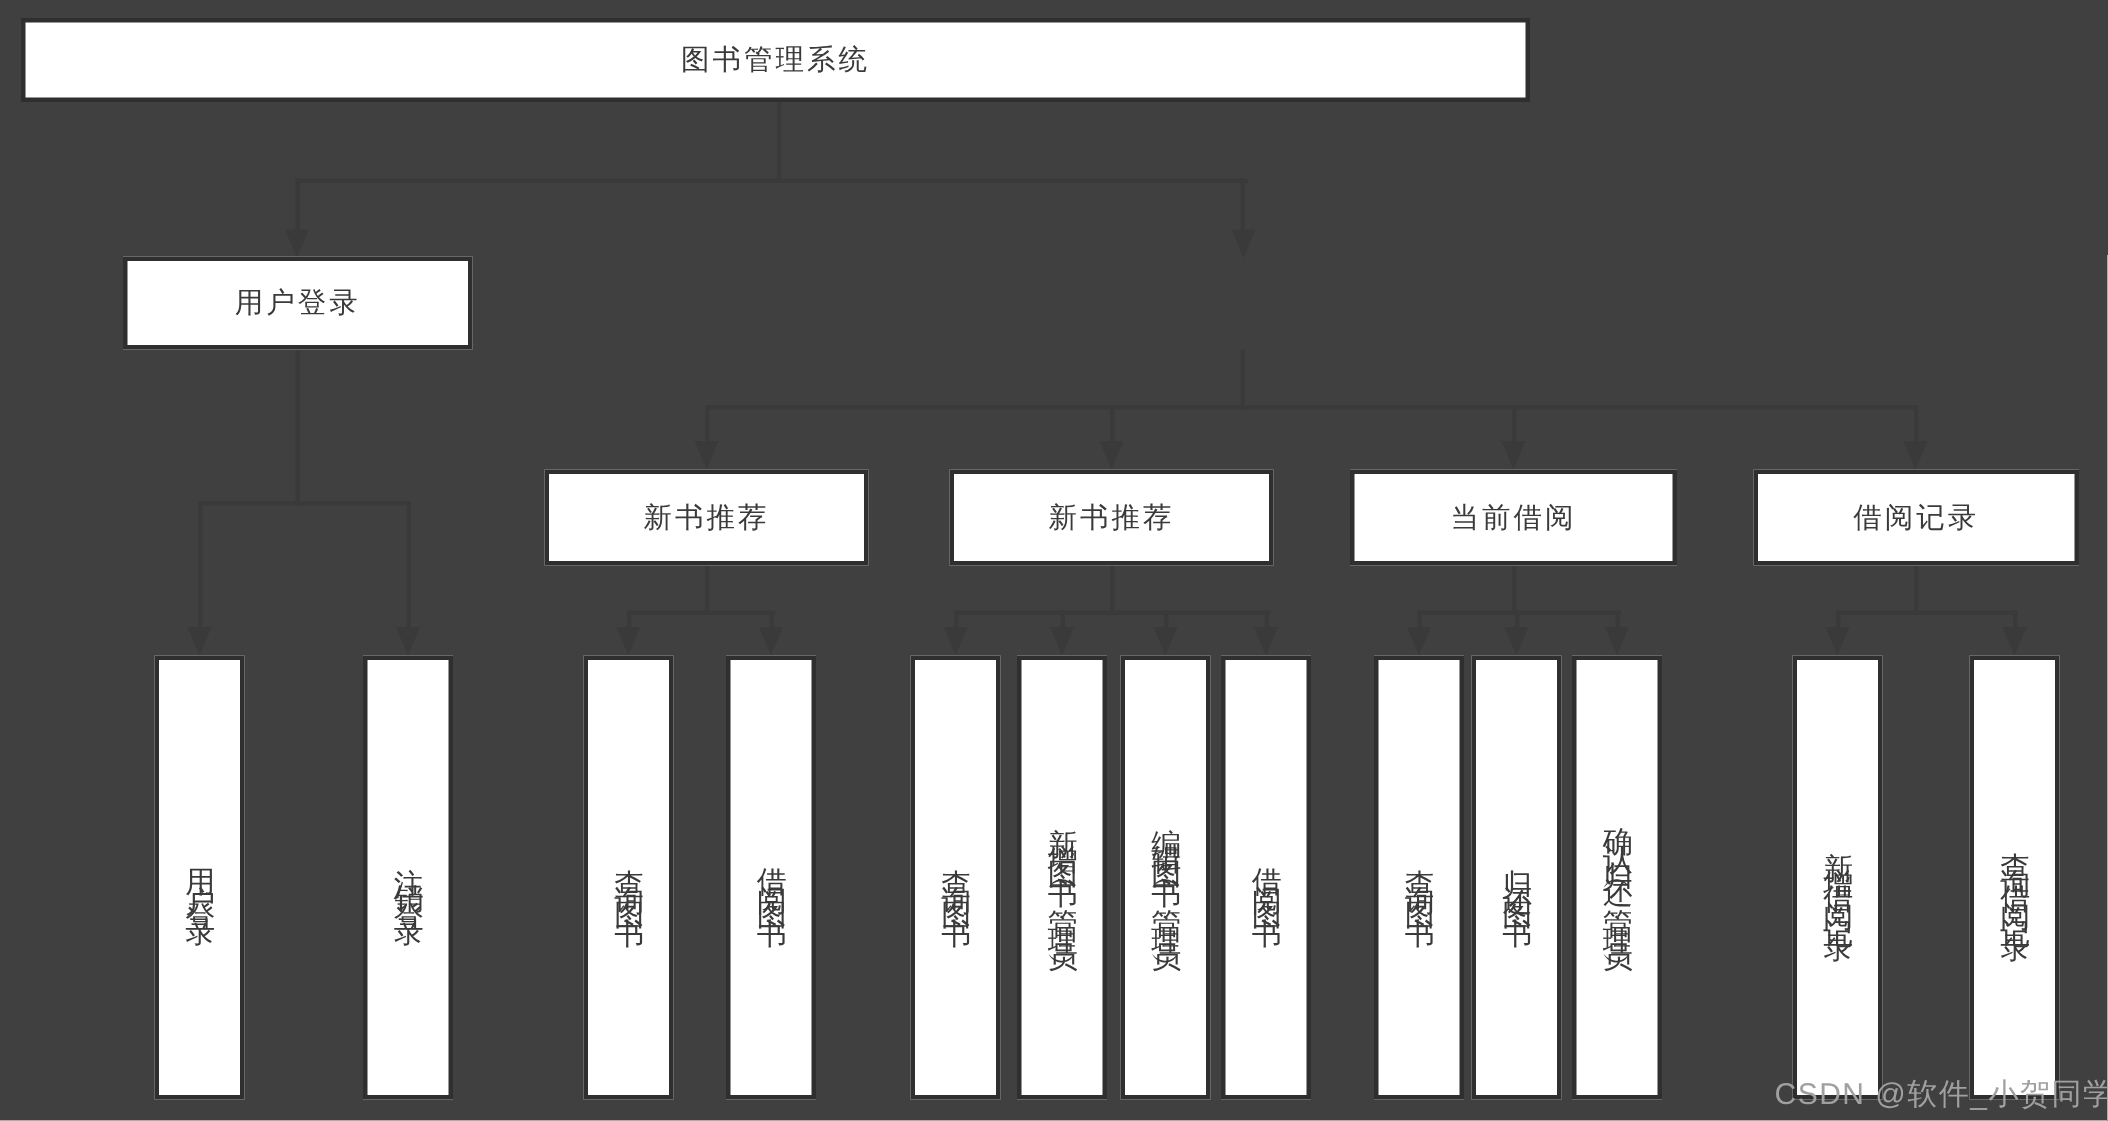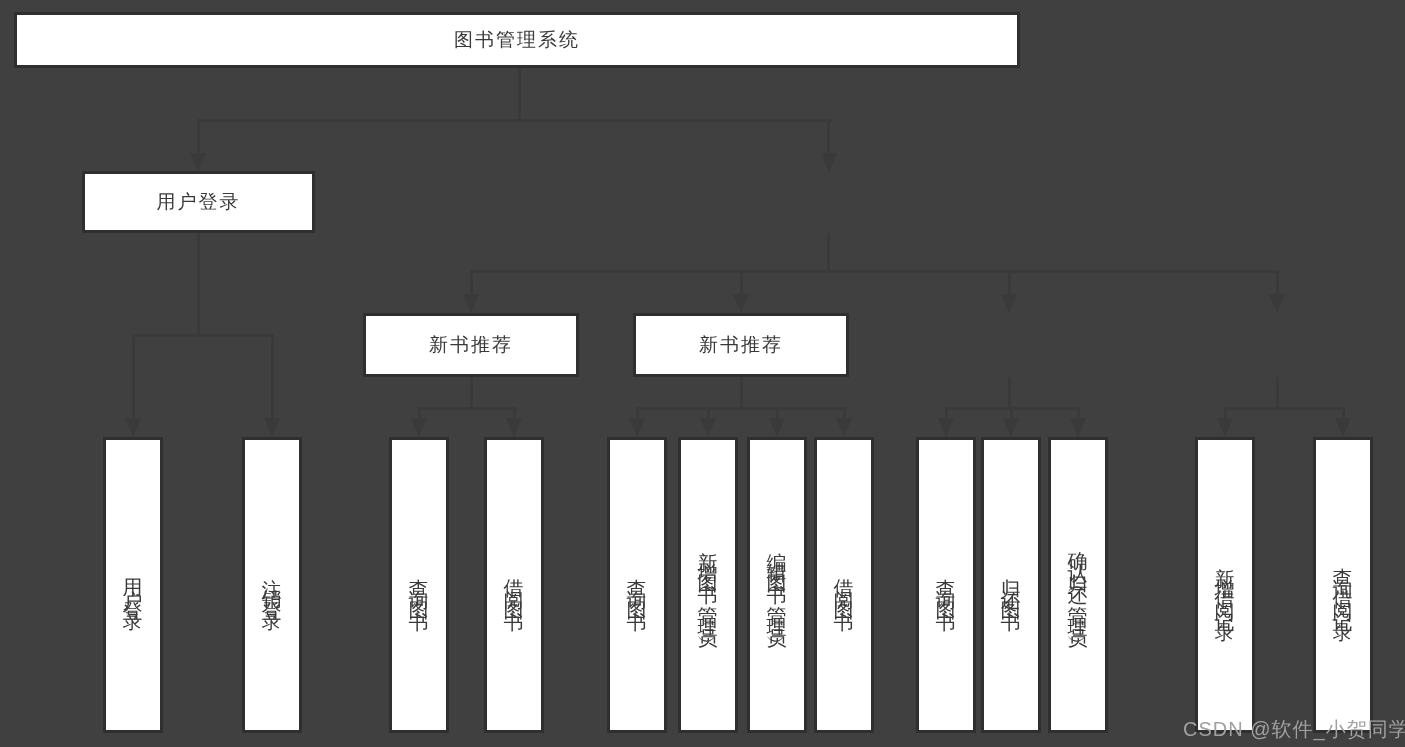--- a/index.html
+++ b/index.html
@@ -119,20 +119,22 @@
   <div class="ar" style="left:1217px; top:418px;"></div>
   <div class="vl" style="left:1342px; top:407px; height:13px;"></div>
   <div class="ar" style="left:1335px; top:418px;"></div>
 
   <div class="node" style="left:14px; top:12px; width:1006px; height:56px;">图书管理系统</div>
 
   <div class="node" style="left:82px; top:171px; width:233px; height:62px;">用户登录</div>
 
   <div class="node" style="left:363px; top:313px; width:216px; height:64px;">新书推荐</div>
   <div class="node" style="left:633px; top:313px; width:216px; height:64px;">新书推荐</div>
+  <div class="node" style="left:900px; top:313px; width:218px; height:64px;">当前借阅</div>
+  <div class="node" style="left:1169px; top:313px; width:217px; height:64px;">借阅记录</div>
 
   <div class="node vnode" style="left:103px;">
     <span class="vtext">用户登录</span>
   </div>
   <div class="node vnode" style="left:242px;">
     <span class="vtext">注销登录</span>
   </div>
 
   <div class="node vnode" style="left:389px;">
     <span class="vtext">查询图书</span>

